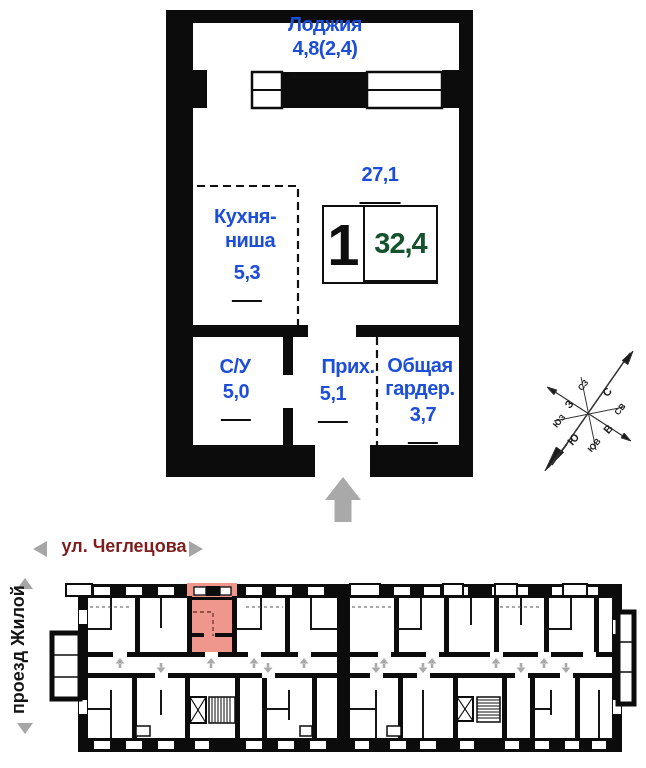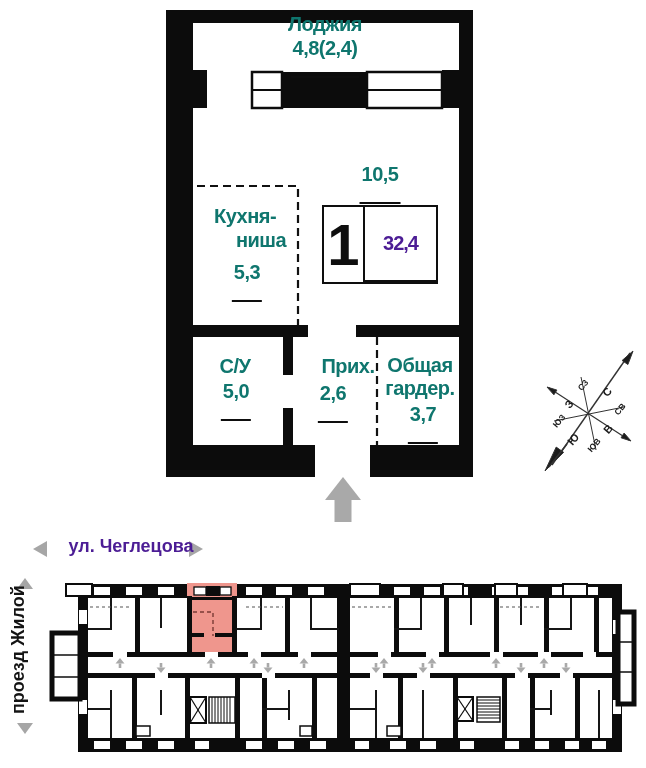--- a/index.html
+++ b/index.html
@@ -1,31 +1,31 @@
 <!DOCTYPE html>
 <html><head>
 <meta charset="utf-8">
 <style>
   html,body{margin:0;padding:0;background:#fff}
   .page{position:relative;width:646px;height:768px;background:#ffffff;
         font-family:"Liberation Sans",sans-serif;overflow:hidden}
   .scene{position:absolute;left:0;top:0}
-  .lbl{position:absolute;transform:translateX(-50%);font-weight:700;color:#0f766e;
+  .lbl{position:absolute;transform:translateX(-50%);font-weight:700;color:#1d4ed8;
        white-space:nowrap;letter-spacing:-0.5px;line-height:1;font-size:20px}
   .u{border-bottom:2.5px solid #0e0e0e;padding:0 2px 17px}
   .badge{position:absolute;left:322px;top:205px;width:112px;height:75px;
          border:2.5px solid #0e0e0e;display:flex;background:#fff;box-sizing:content-box}
   .badge-left{width:39px;border-right:2.5px solid #0e0e0e;display:flex;align-items:center;
               justify-content:center;font-size:58px;font-weight:700;color:#0e0e0e}
   .badge-right{flex:1;display:flex;flex-direction:column}
   .badge-right .cell{flex:1;display:flex;align-items:center;justify-content:center;
-              font-size:20px;font-weight:700;color:#4c1d95;letter-spacing:-1px}
+              font-size:29px;font-weight:700;color:#14532d;letter-spacing:-1px}
   .badge-right .cell.top{border-bottom:2.5px solid #0e0e0e}
-  .street-h{position:absolute;left:131px;top:536px;transform:translateX(-50%);
-            font-size:18px;font-weight:700;color:#4c1d95;white-space:nowrap}
+  .street-h{position:absolute;left:124px;top:536px;transform:translateX(-50%);
+            font-size:18px;font-weight:700;color:#7f1d1d;white-space:nowrap}
   .street-v{position:absolute;left:8px;top:714px;width:124px;text-align:center;
             font-size:18px;font-weight:700;color:#141414;transform:rotate(-90deg);
             transform-origin:0 0;white-space:nowrap}
   .wall{fill:#0c0c0c}
   .wline{stroke:#0c0c0c}
   .thin{fill:#161616}
   .cmp-lbl{font-family:"Liberation Sans",sans-serif;font-weight:700;fill:#1c1c1c}
 </style>
 </head>
 <body>
@@ -316,31 +316,31 @@
       <path d="M193,612 h20 v24" fill="none" stroke="#7a3b36" stroke-width="1.4" stroke-dasharray="4 3"></path>
       <rect class="wall" x="187" y="633" width="17" height="4"></rect>
       <rect class="wall" x="215" y="633" width="17" height="4"></rect>
     </g>
   </g>
 </svg>
 
 <div class="lbl" style="left:325px;top:14px">Лоджия</div>
 <div class="lbl" style="left:325px;top:38px"><span class="u">4,8(2,4)</span></div>
 
-<div class="lbl fs21" style="left:380px;top:164px"><span class="u">10,5</span></div>
+<div class="lbl fs21" style="left:380px;top:164px"><span class="u">27,1</span></div>
 
 <div class="lbl" style="left:245px;top:206px">Кухня-</div>
-<div class="lbl" style="left:261px;top:230px">ниша</div>
+<div class="lbl" style="left:250px;top:230px">ниша</div>
 <div class="lbl" style="left:247px;top:262px"><span class="u">5,3</span></div>
 
 <div class="lbl" style="left:235px;top:356px">С/У</div>
 <div class="lbl" style="left:236px;top:381px"><span class="u">5,0</span></div>
 
 <div class="lbl" style="left:348px;top:356px">Прих.</div>
-<div class="lbl" style="left:333px;top:383px"><span class="u">2,6</span></div>
+<div class="lbl" style="left:333px;top:383px"><span class="u">5,1</span></div>
 
 <div class="lbl" style="left:420px;top:355px">Общая</div>
 <div class="lbl" style="left:420px;top:378px">гардер.</div>
 <div class="lbl" style="left:423px;top:404px"><span class="u">3,7</span></div>
 
 <div class="badge">
   <div class="badge-left">1</div>
   <div class="badge-right">
     <div class="cell top">32,4</div>
   </div>

